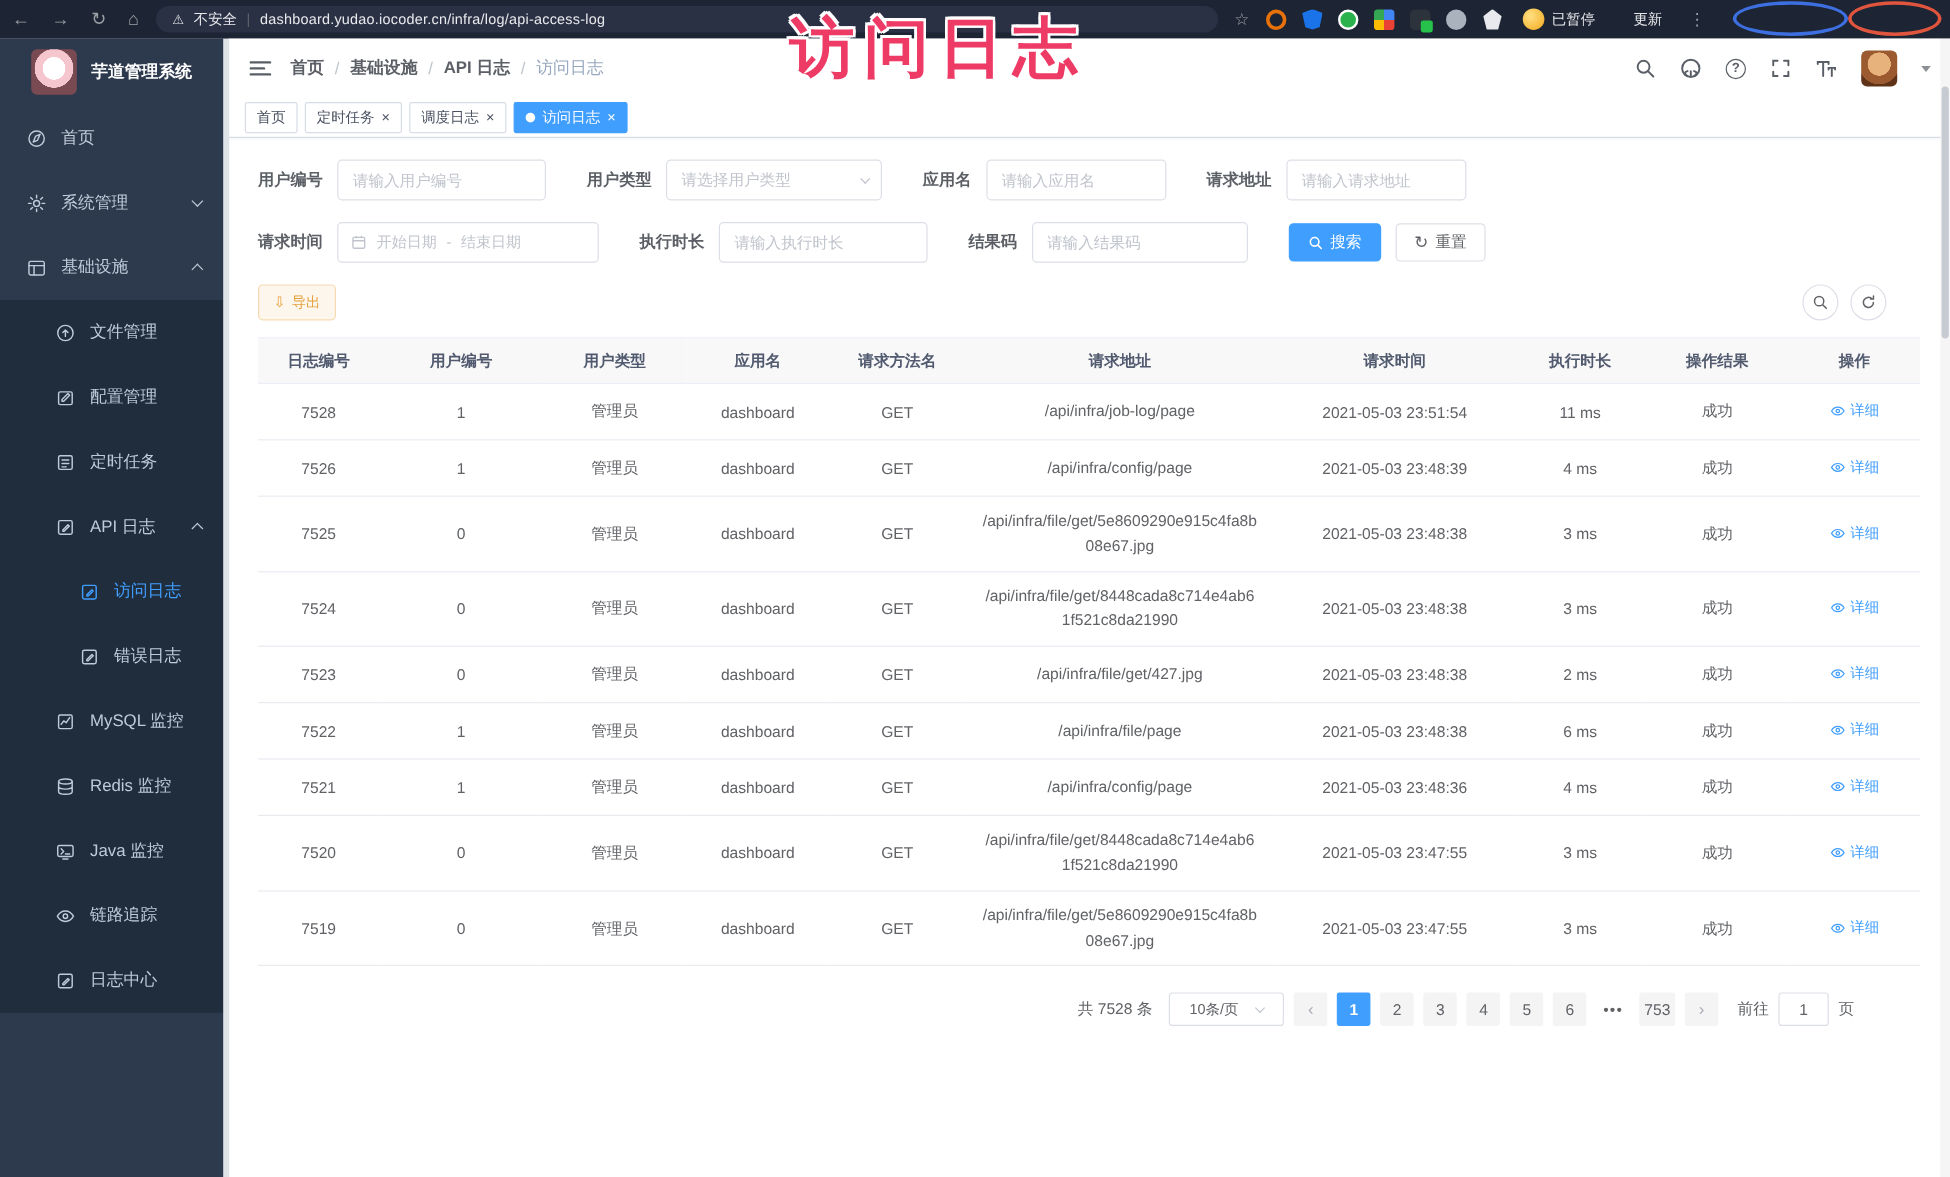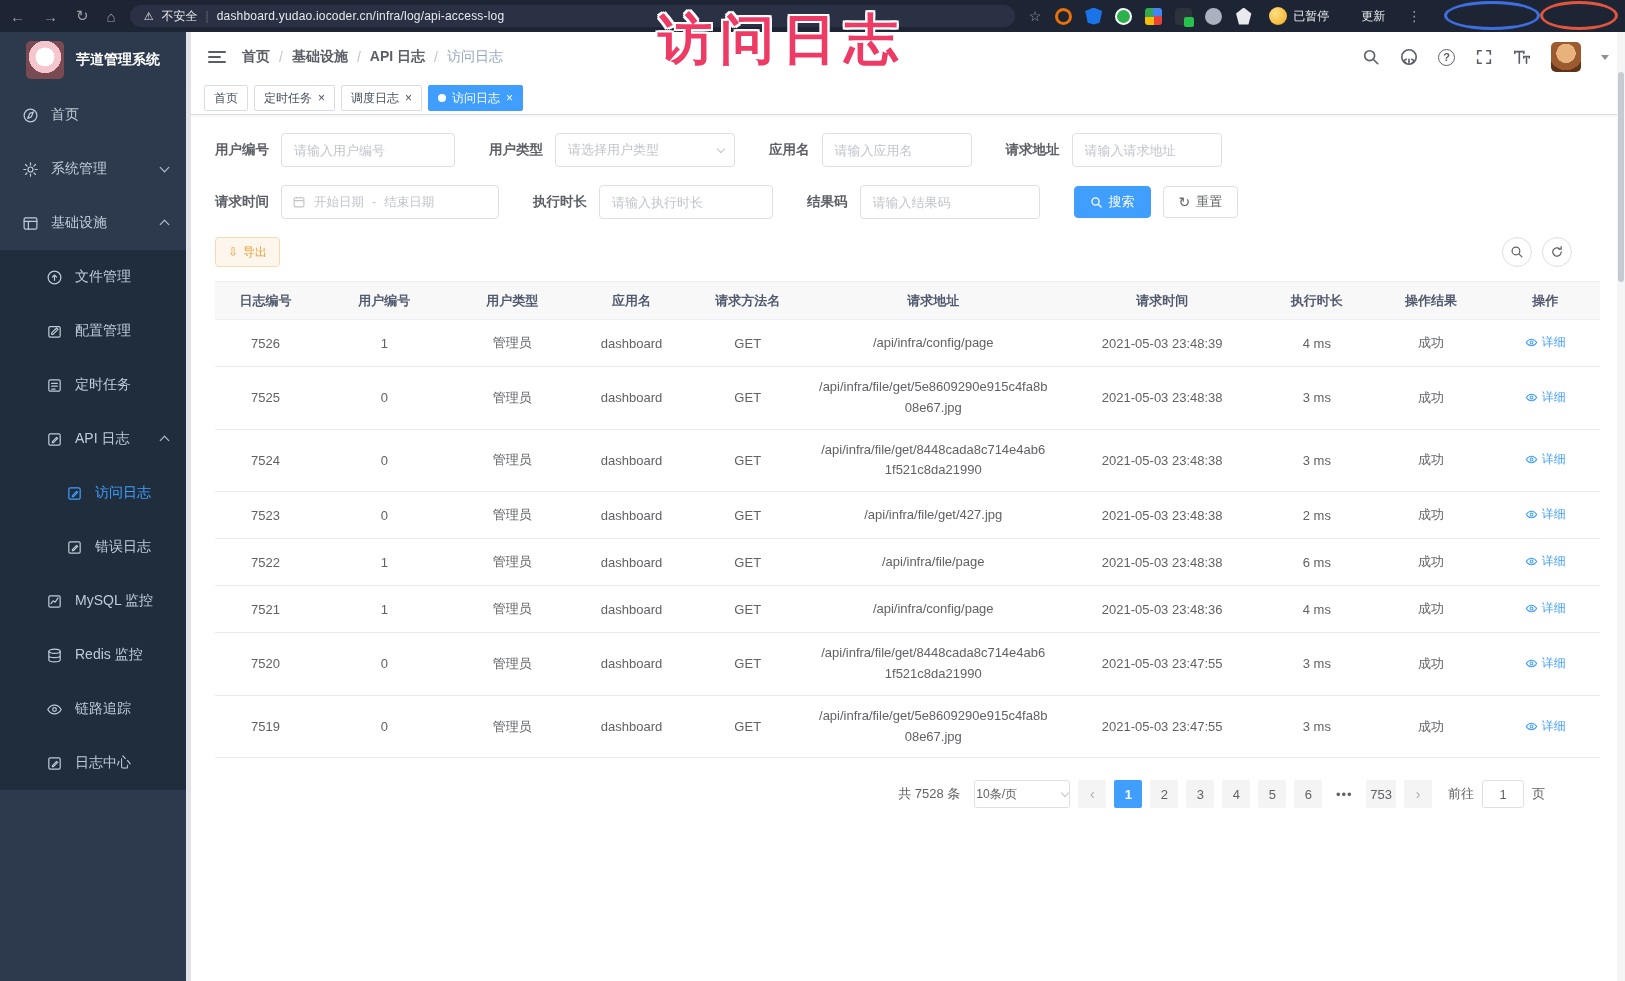--- a/index.html
+++ b/index.html
@@ -109,21 +109,21 @@
   thead th { background:#f8f8f9; height:38px; font-size:13px; font-weight:700; color:#515a6e; border-bottom:1px solid #ebeef5; border-top:1px solid #ebeef5; text-align:center; }
   tbody td { font-size:13px; color:#606266; text-align:center; border-bottom:1px solid #e8ebf0; padding:14px 6px; }
   td.url { word-break:break-all; line-height:1.6; padding:10px 14px; }
   .c-id{width:100px;} .c-uid{width:135px;} .c-utype{width:118px;} .c-app{width:118px;} .c-method{width:112px;} .c-url{width:255px;} .c-time{width:198px;} .c-dur{width:108px;} .c-res{width:118px;} .c-op{width:108px;}
   .detail-link { color:#409eff; font-size:12px; cursor:pointer; display:inline-flex; align-items:center; gap:4px; }
   .detail-link svg { width:13px; height:13px; stroke:#409eff; fill:none; stroke-width:1.6; }
 
   
   .pager { display:flex; align-items:center; justify-content:flex-end; gap:8px; padding:22px 55px 0 0; font-size:13px; color:#606266; }
   .pg-total { margin-right:6px; }
-  .pg-size { width:96px; height:28px; border:1px solid #dcdfe6; border-radius:3px; display:flex; align-items:center; justify-content:space-between; padding:0 1px; font-size:12px; color:#606266; cursor:pointer; }
+  .pg-size { width:96px; height:28px; border:1px solid #dcdfe6; border-radius:3px; display:flex; align-items:center; justify-content:space-between; padding:0 16px; font-size:12px; color:#606266; cursor:pointer; }
   .pg-size .schev { width:6px; height:6px; border-right:1.4px solid #c0c4cc; border-bottom:1.4px solid #c0c4cc; transform:rotate(45deg); margin-top:-2px; }
   .pg-btn { min-width:28px; height:28px; border-radius:2px; background:#f4f4f5; color:#606266; font-size:13px; display:inline-flex; align-items:center; justify-content:center; padding:0 4px; cursor:pointer; }
   .pg-btn.active { background:#409eff; color:#fff; font-weight:700; }
   .pg-btn.more { background:transparent; letter-spacing:1px; color:#606266; }
   .pg-arrow { background:#f4f4f5; color:#a8abb2; font-size:14px; }
   .pg-goto { display:flex; align-items:center; gap:8px; margin-left:8px; }
   .pg-goto input { width:42px; height:28px; border:1px solid #dcdfe6; border-radius:3px; text-align:center; font-size:13px; color:#606266; }
 
   .page-scroll-track { position:absolute; right:0; top:32px; bottom:0; width:8px; background:#f5f5f5; z-index:4; }
   .page-scroll-thumb { position:absolute; right:1px; top:40px; width:6px; height:210px; border-radius:3px; background:#c6cbd2; }
@@ -252,20 +252,27 @@
               <path d="M7 15l3-4 3 2 4-6"></path>
             </svg></span>
         <span>MySQL 监控</span>
       </div>
       <div class="menu-item">
         <span class="mi-icon"><svg viewBox="0 0 24 24">
               <ellipse cx="12" cy="6" rx="8" ry="3"></ellipse>
               <path d="M4 6v12c0 1.7 3.6 3 8 3s8-1.3 8-3V6M4 12c0 1.7 3.6 3 8 3s8-1.3 8-3"></path>
             </svg></span>
         <span>Redis 监控</span>
+      </div>
+      <div class="menu-item">
+        <span class="mi-icon"><svg viewBox="0 0 24 24">
+              <rect x="3" y="5" width="18" height="13" rx="2"></rect>
+              <path d="M9 21h6M7 9l3 3-3 3M12 15h5"></path>
+            </svg></span>
+        <span>Java 监控</span>
       </div>
       <div class="menu-item">
         <span class="mi-icon"><svg viewBox="0 0 24 24">
               <path d="M2.5 12S6 5.8 12 5.8 21.5 12 21.5 12 18 18.2 12 18.2 2.5 12 2.5 12z"></path>
               <circle cx="12" cy="12" r="2.6"></circle>
             </svg></span>
         <span>链路追踪</span>
       </div>
       <div class="menu-item">
         <span class="mi-icon"><svg viewBox="0 0 24 24">
@@ -464,20 +471,40 @@
               <th>执行时长</th>
 
               <th>操作结果</th>
 
               <th>操作</th>
 
           </tr>
         </thead>
         <tbody>
 
+            <tr>
+              <td>7528</td>
+              <td>1</td>
+              <td>管理员</td>
+              <td>dashboard</td>
+              <td>GET</td>
+              <td class="url">/api/infra/job-log/page</td>
+              <td>2021-05-03 23:51:54</td>
+              <td>11 ms</td>
+              <td>成功</td>
+              <td>
+                <span class="detail-link">
+                  <svg viewBox="0 0 20 20">
+                    <path d="M2 10s3-5 8-5 8 5 8 5-3 5-8 5-8-5-8-5z"></path>
+                    <circle cx="10" cy="10" r="2.2"></circle>
+                  </svg>
+                  <span>详细</span>
+                </span>
+              </td>
+            </tr>
 
 
             <tr>
               <td>7526</td>
               <td>1</td>
               <td>管理员</td>
               <td>dashboard</td>
               <td>GET</td>
               <td class="url">/api/infra/config/page</td>
               <td>2021-05-03 23:48:39</td>

